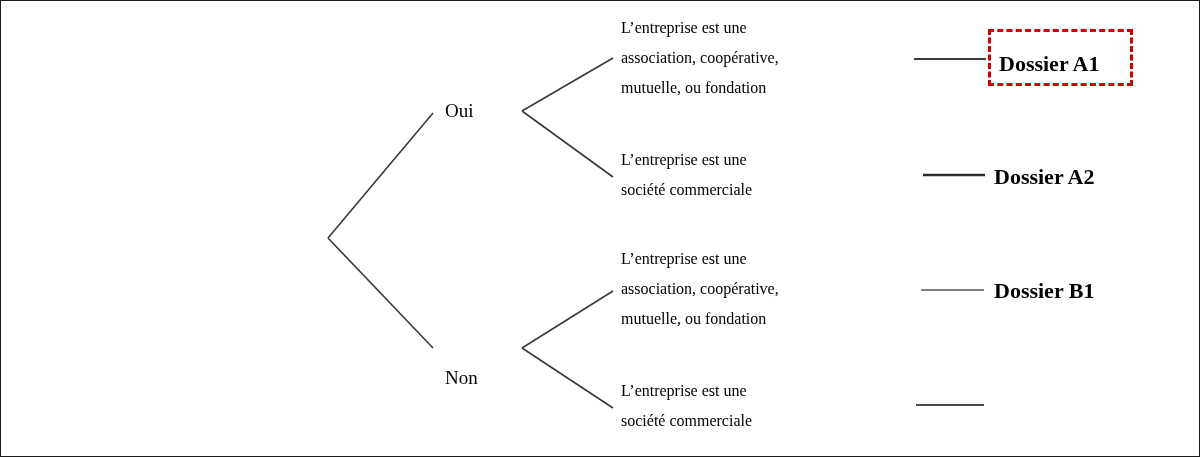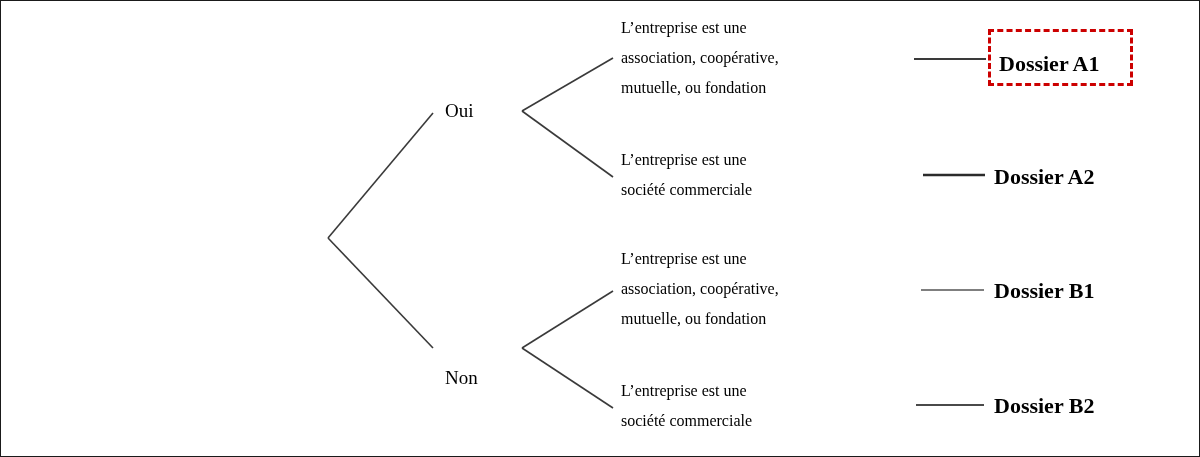--- a/index.html
+++ b/index.html
@@ -128,15 +128,14 @@
   <div class="node-text" id="leaf-b2-text">
     <div>L’entreprise est une</div>
     <div class="b">société commerciale</div>
   </div>
 
   <div id="a1-highlight"></div>
 
   <div class="dossier" id="dossier-a1">Dossier A1</div>
   <div class="dossier" id="dossier-a2">Dossier A2</div>
   <div class="dossier" id="dossier-b1">Dossier B1</div>
-  <div class="dossier" id="dossier-b2">Dossier B2</div>
 
 </div>
 
 </body></html>

